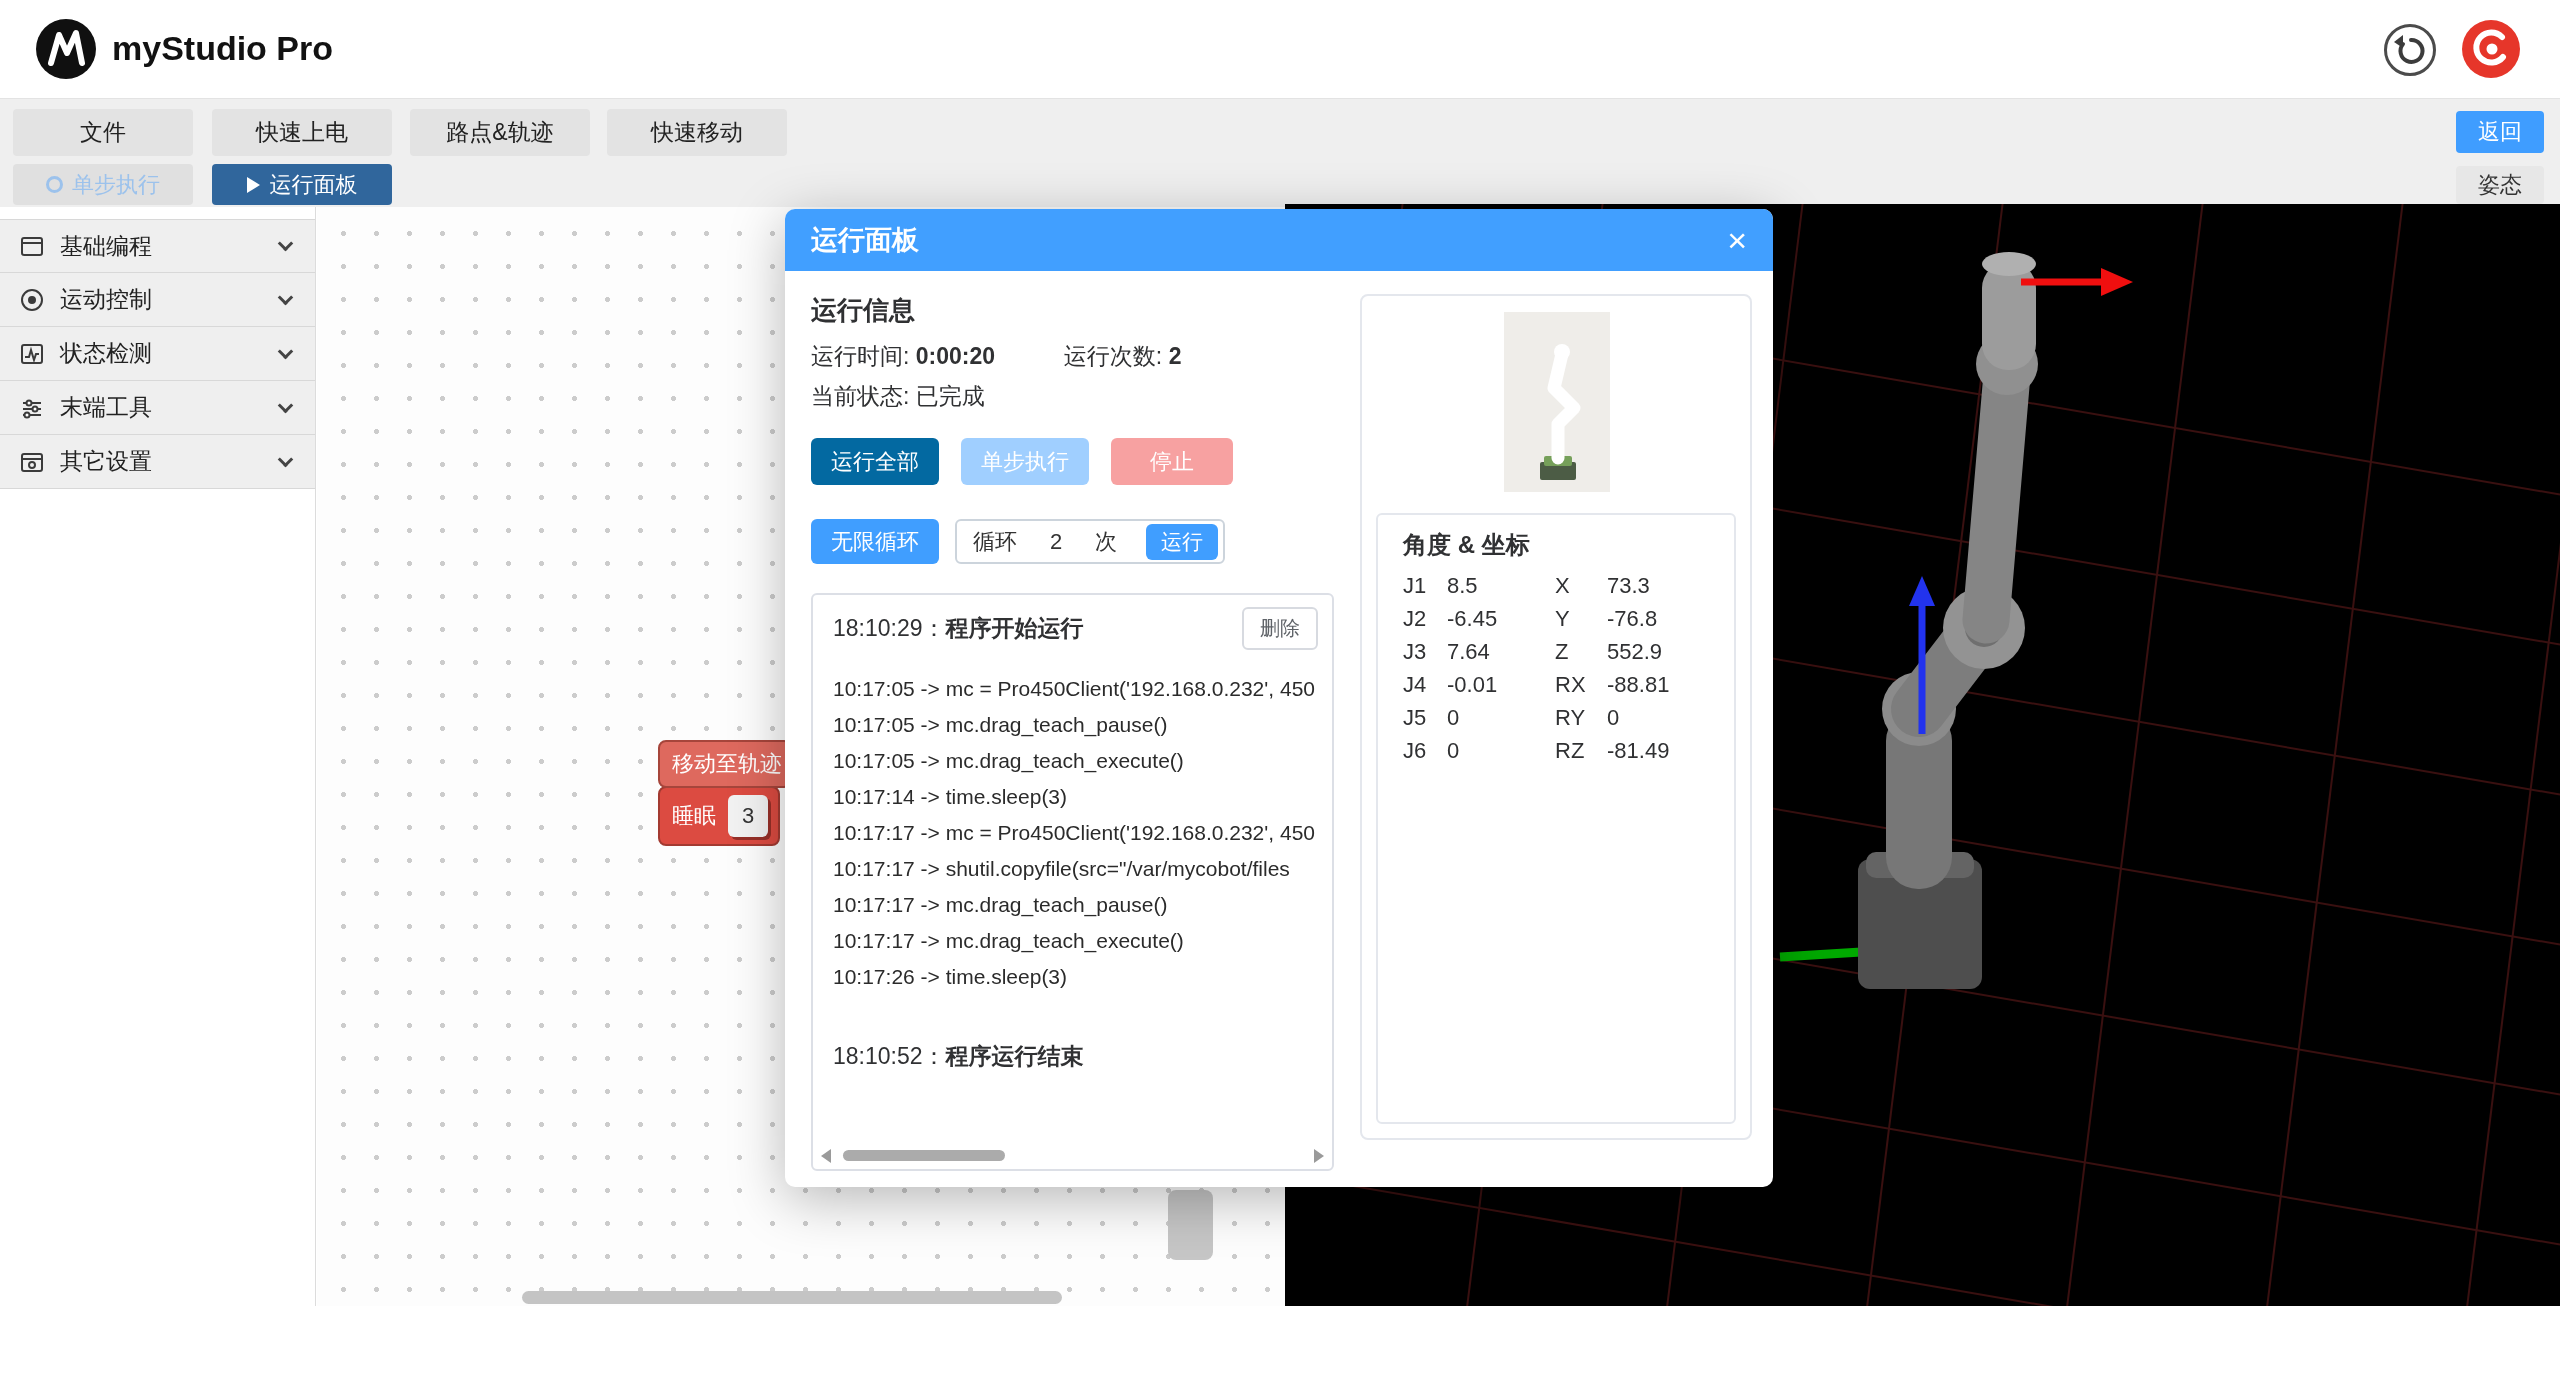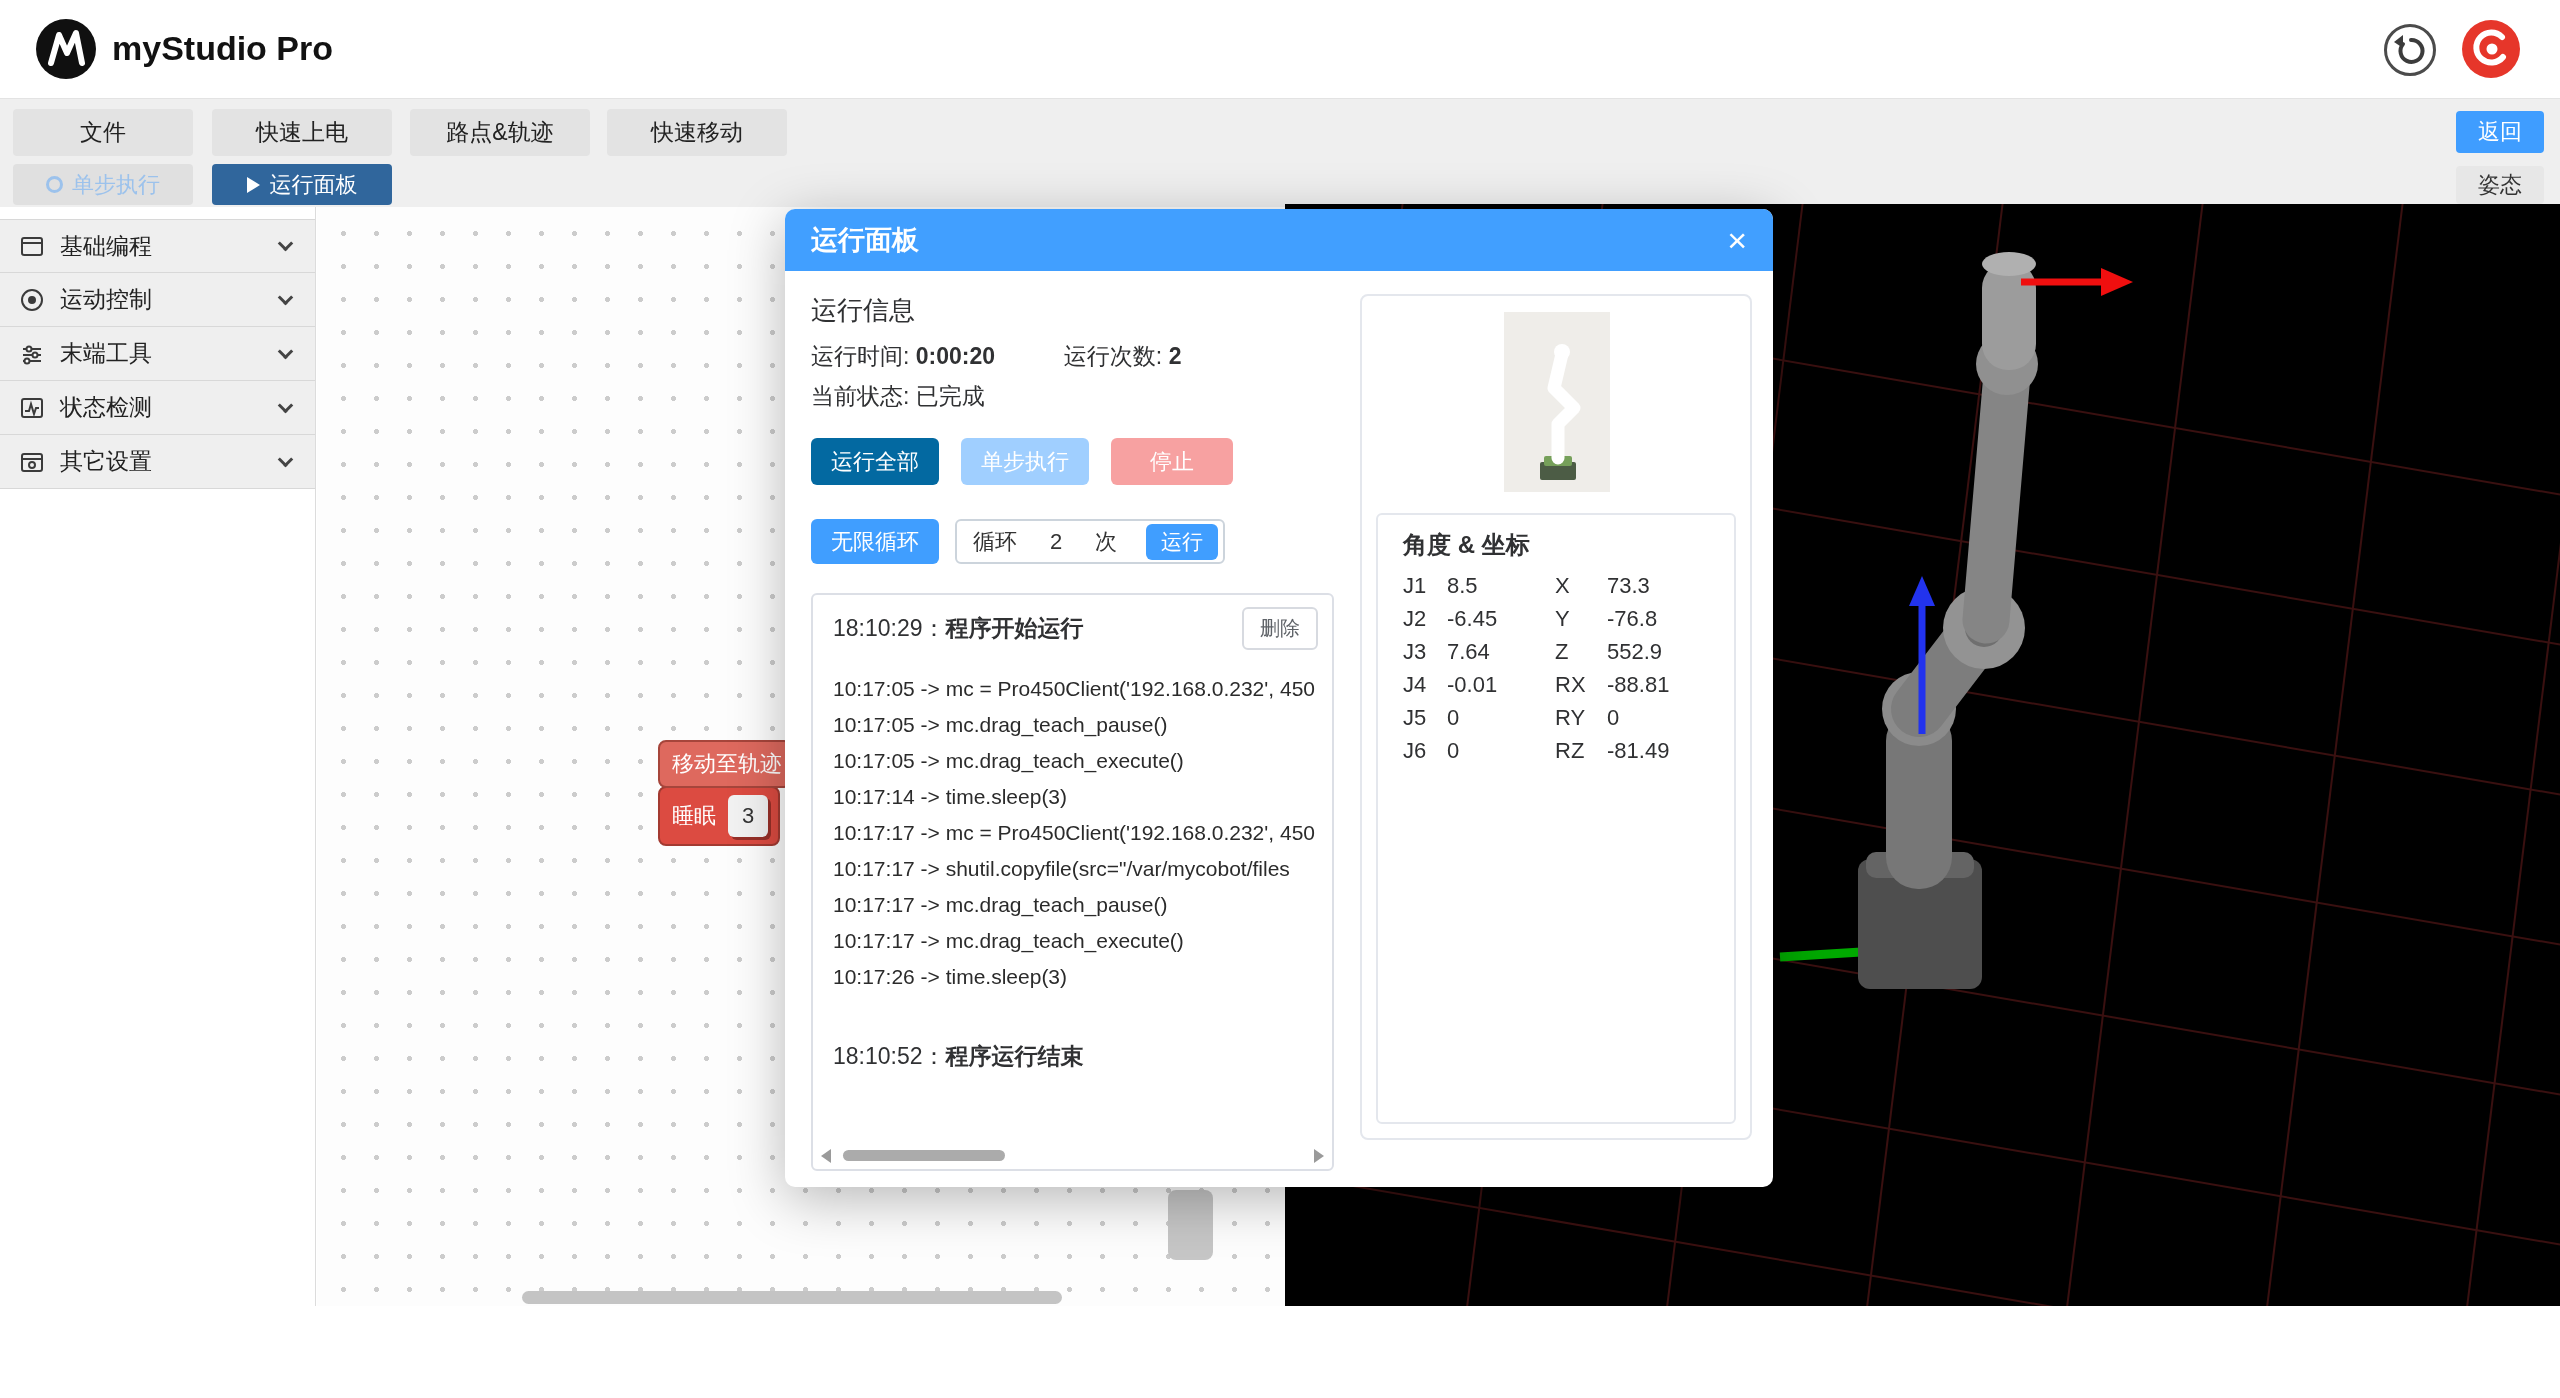--- a/index.html
+++ b/index.html
@@ -46,21 +46,21 @@
   #viewport svg{position:absolute;left:0;top:0;width:100%;height:100%;}
 
   
   #footer{position:absolute;left:0;top:1306px;width:2560px;height:92px;background:#fff;}
 
   
   #modal{position:absolute;left:785px;top:209px;width:988px;height:978px;background:#fff;border-radius:10px;box-shadow:0 12px 55px rgba(0,0,0,.28);z-index:10;}
   #modal-header{position:absolute;left:0;top:0;width:100%;height:62px;background:#419fff;border-radius:10px 10px 0 0;display:flex;align-items:center;justify-content:space-between;padding:0 26px;}
   #modal-title{font-size:27px;font-weight:bold;color:#fff;}
   #modal-close{font-size:34px;color:#fff;line-height:1;cursor:pointer;}
-  #ri-heading{position:absolute;left:26px;top:84px;font-size:26px;font-weight:normal;color:#303133;}
+  #ri-heading{position:absolute;left:26px;top:84px;font-size:26px;font-weight:bold;color:#303133;}
   .info-row{position:absolute;left:26px;font-size:23px;color:#303133;}
   #info1{top:132px;}
   #info2{top:172px;}
   .info-row b{font-weight:bold;}
   .gap40{display:inline-block;width:56px;}
   .mbtn{position:absolute;border-radius:6px;color:#fff;font-size:22px;display:flex;align-items:center;justify-content:center;cursor:pointer;}
   #run-all{left:26px;top:229px;width:128px;height:47px;background:#0369a1;}
   #step2{left:176px;top:229px;width:128px;height:47px;background:#a0cfff;}
   #stop{left:326px;top:229px;width:122px;height:47px;background:#f7a1a1;}
   #infinite{left:26px;top:310px;width:128px;height:45px;background:#409eff;}
@@ -143,36 +143,36 @@
     <div class="side-item">
       <span class="sicon"><svg viewBox="0 0 28 28">
             <circle cx="14" cy="14" r="10"></circle>
             <circle cx="14" cy="14" r="3" fill="#3b3b3b"></circle>
           </svg></span>
       <span class="side-label">运动控制</span>
       <span class="chev"></span>
     </div>
     <div class="side-item">
       <span class="sicon"><svg viewBox="0 0 28 28">
+            <rect x="4" y="5" width="20" height="18" rx="2"></rect>
+            <polyline points="7 17 11 17 13 10 16 20 18 14 21 14"></polyline>
+          </svg></span>
+      <span class="side-label">状态检测</span>
+      <span class="chev"></span>
+    </div>
+    <div class="side-item">
+      <span class="sicon"><svg viewBox="0 0 28 28">
             <line x1="5" y1="9" x2="23" y2="9"></line>
             <line x1="5" y1="15" x2="23" y2="15"></line>
             <line x1="5" y1="21" x2="23" y2="21"></line>
             <circle cx="11" cy="9" r="2.5" fill="#fff"></circle>
             <circle cx="17" cy="15" r="2.5" fill="#fff"></circle>
             <circle cx="9" cy="21" r="2.5" fill="#fff"></circle>
           </svg></span>
       <span class="side-label">末端工具</span>
-      <span class="chev"></span>
-    </div>
-    <div class="side-item">
-      <span class="sicon"><svg viewBox="0 0 28 28">
-            <rect x="4" y="5" width="20" height="18" rx="2"></rect>
-            <polyline points="7 17 11 17 13 10 16 20 18 14 21 14"></polyline>
-          </svg></span>
-      <span class="side-label">状态检测</span>
       <span class="chev"></span>
     </div>
     <div class="side-item">
       <span class="sicon"><svg viewBox="0 0 28 28">
             <rect x="4" y="6" width="20" height="17" rx="2"></rect>
             <line x1="4" y1="11" x2="24" y2="11"></line>
             <circle cx="14" cy="17" r="3"></circle>
           </svg></span>
       <span class="side-label">其它设置</span>
       <span class="chev"></span>

